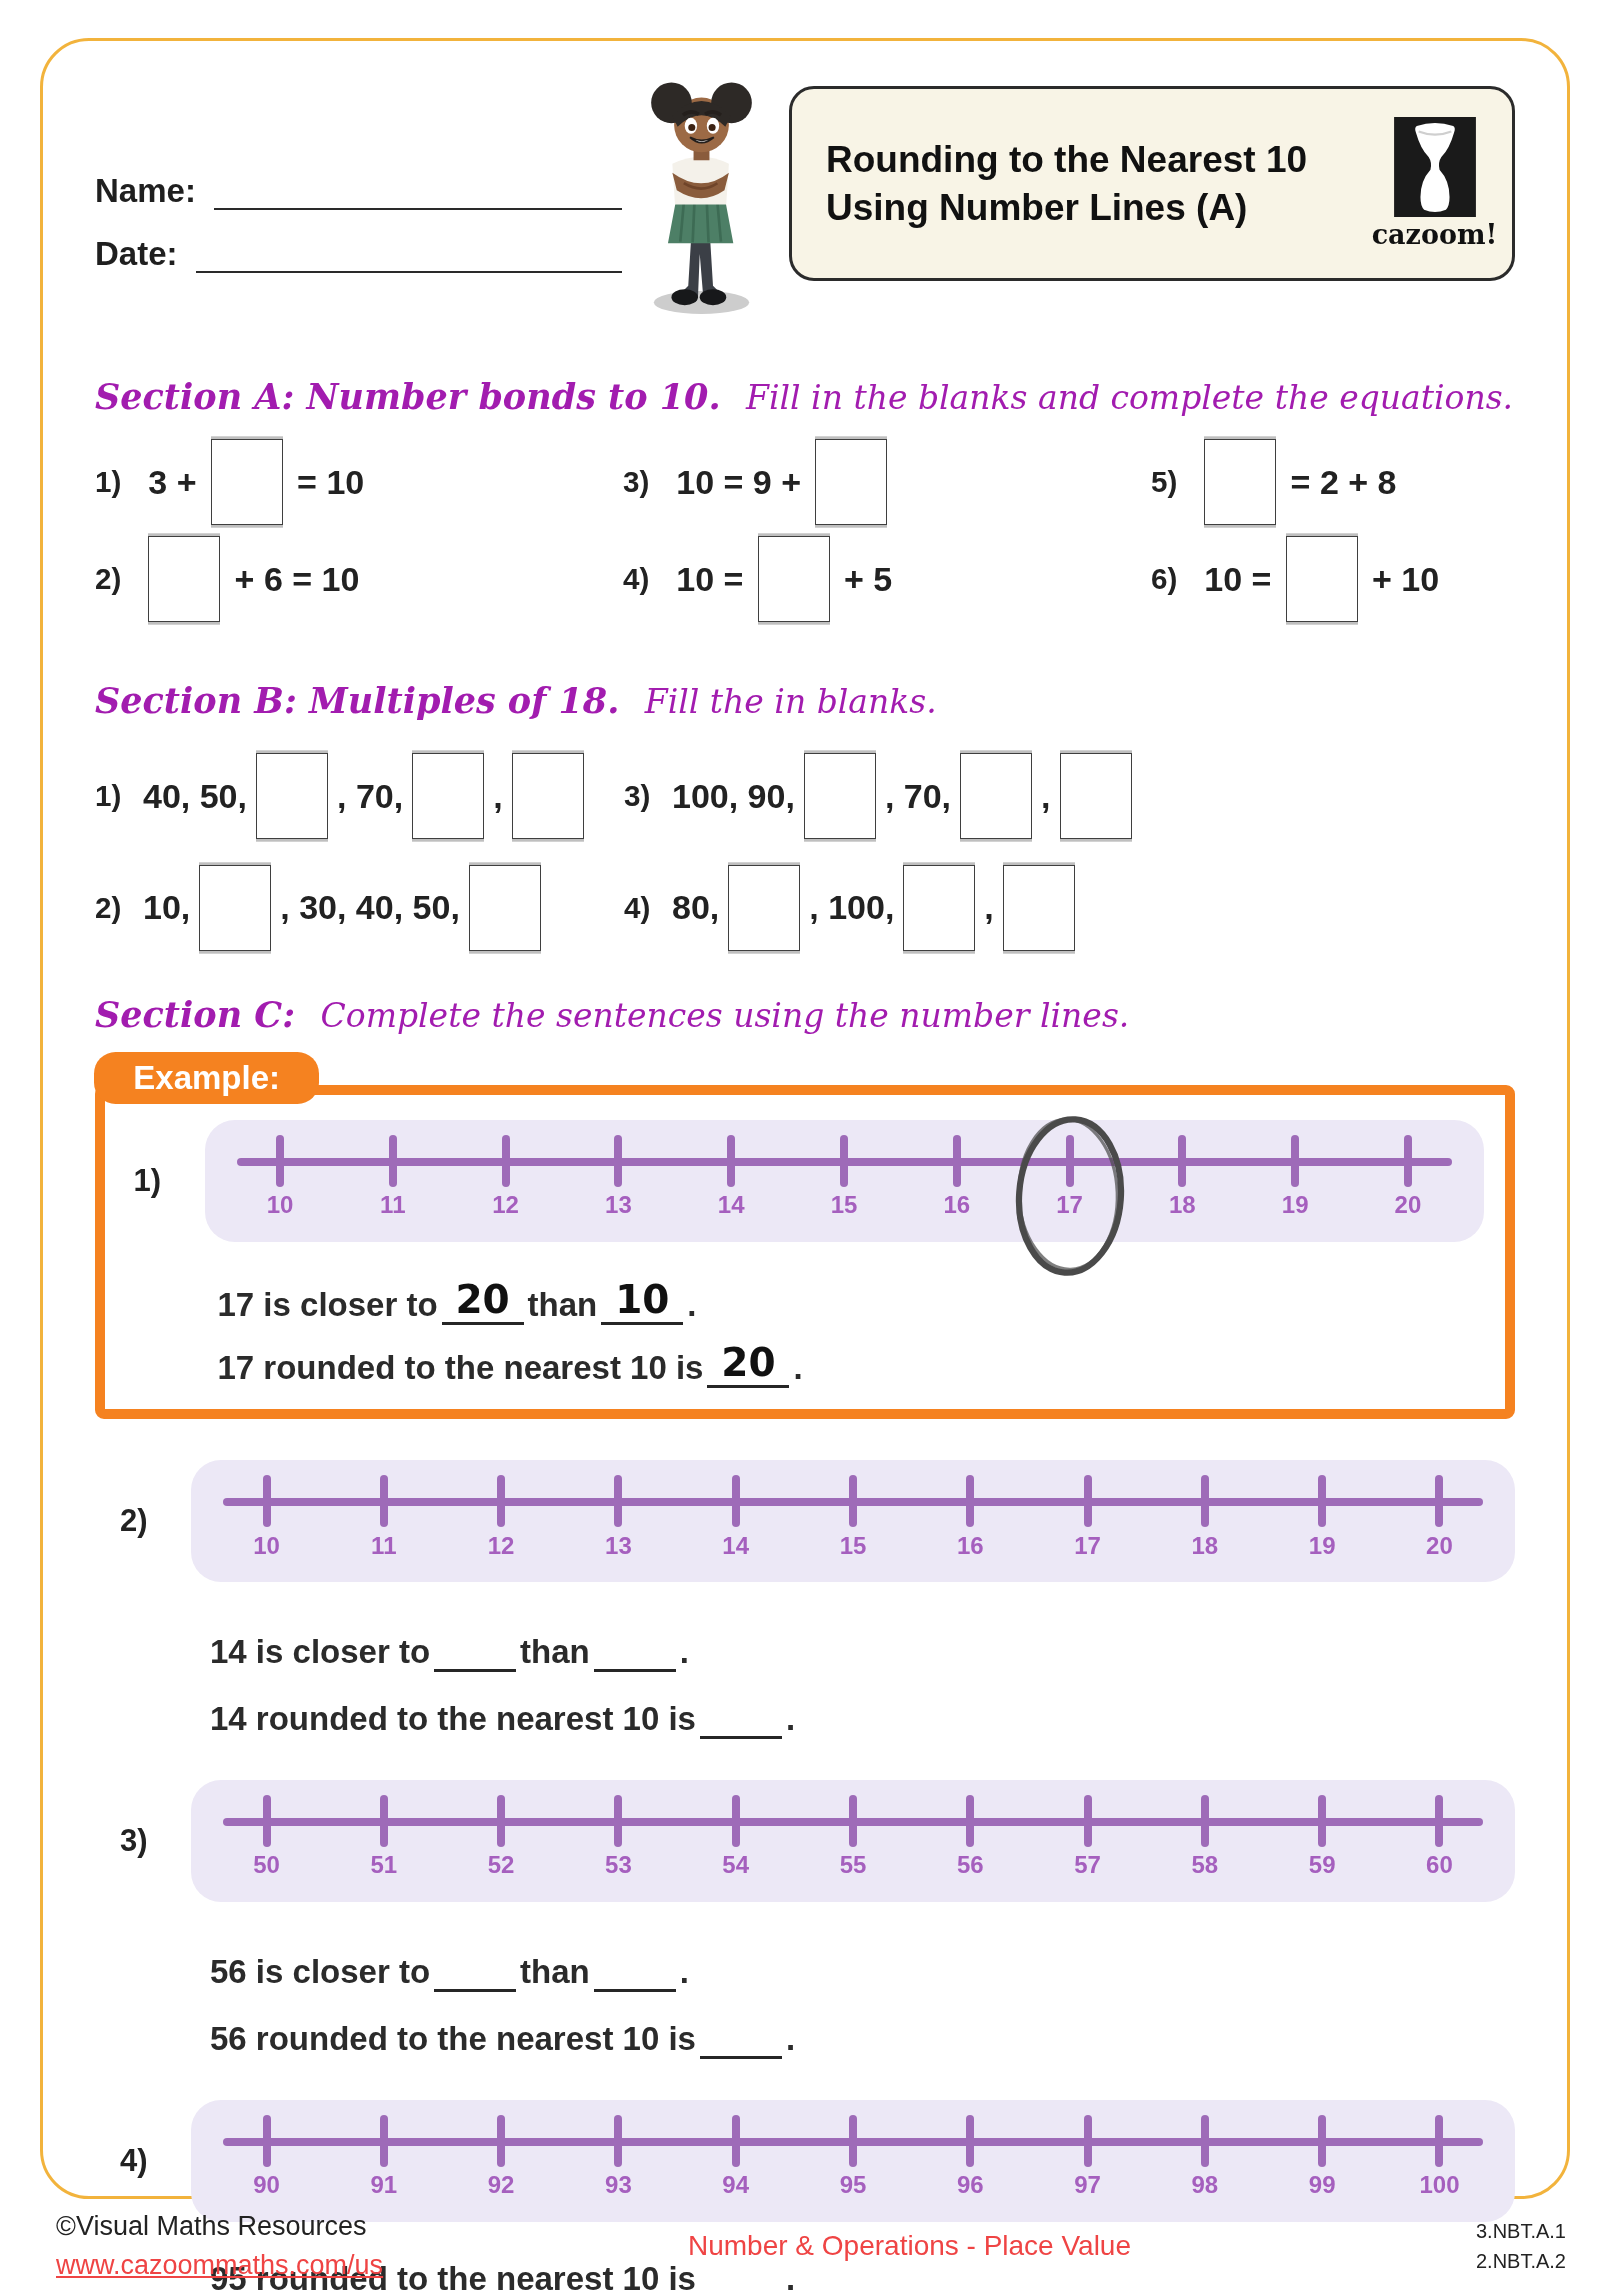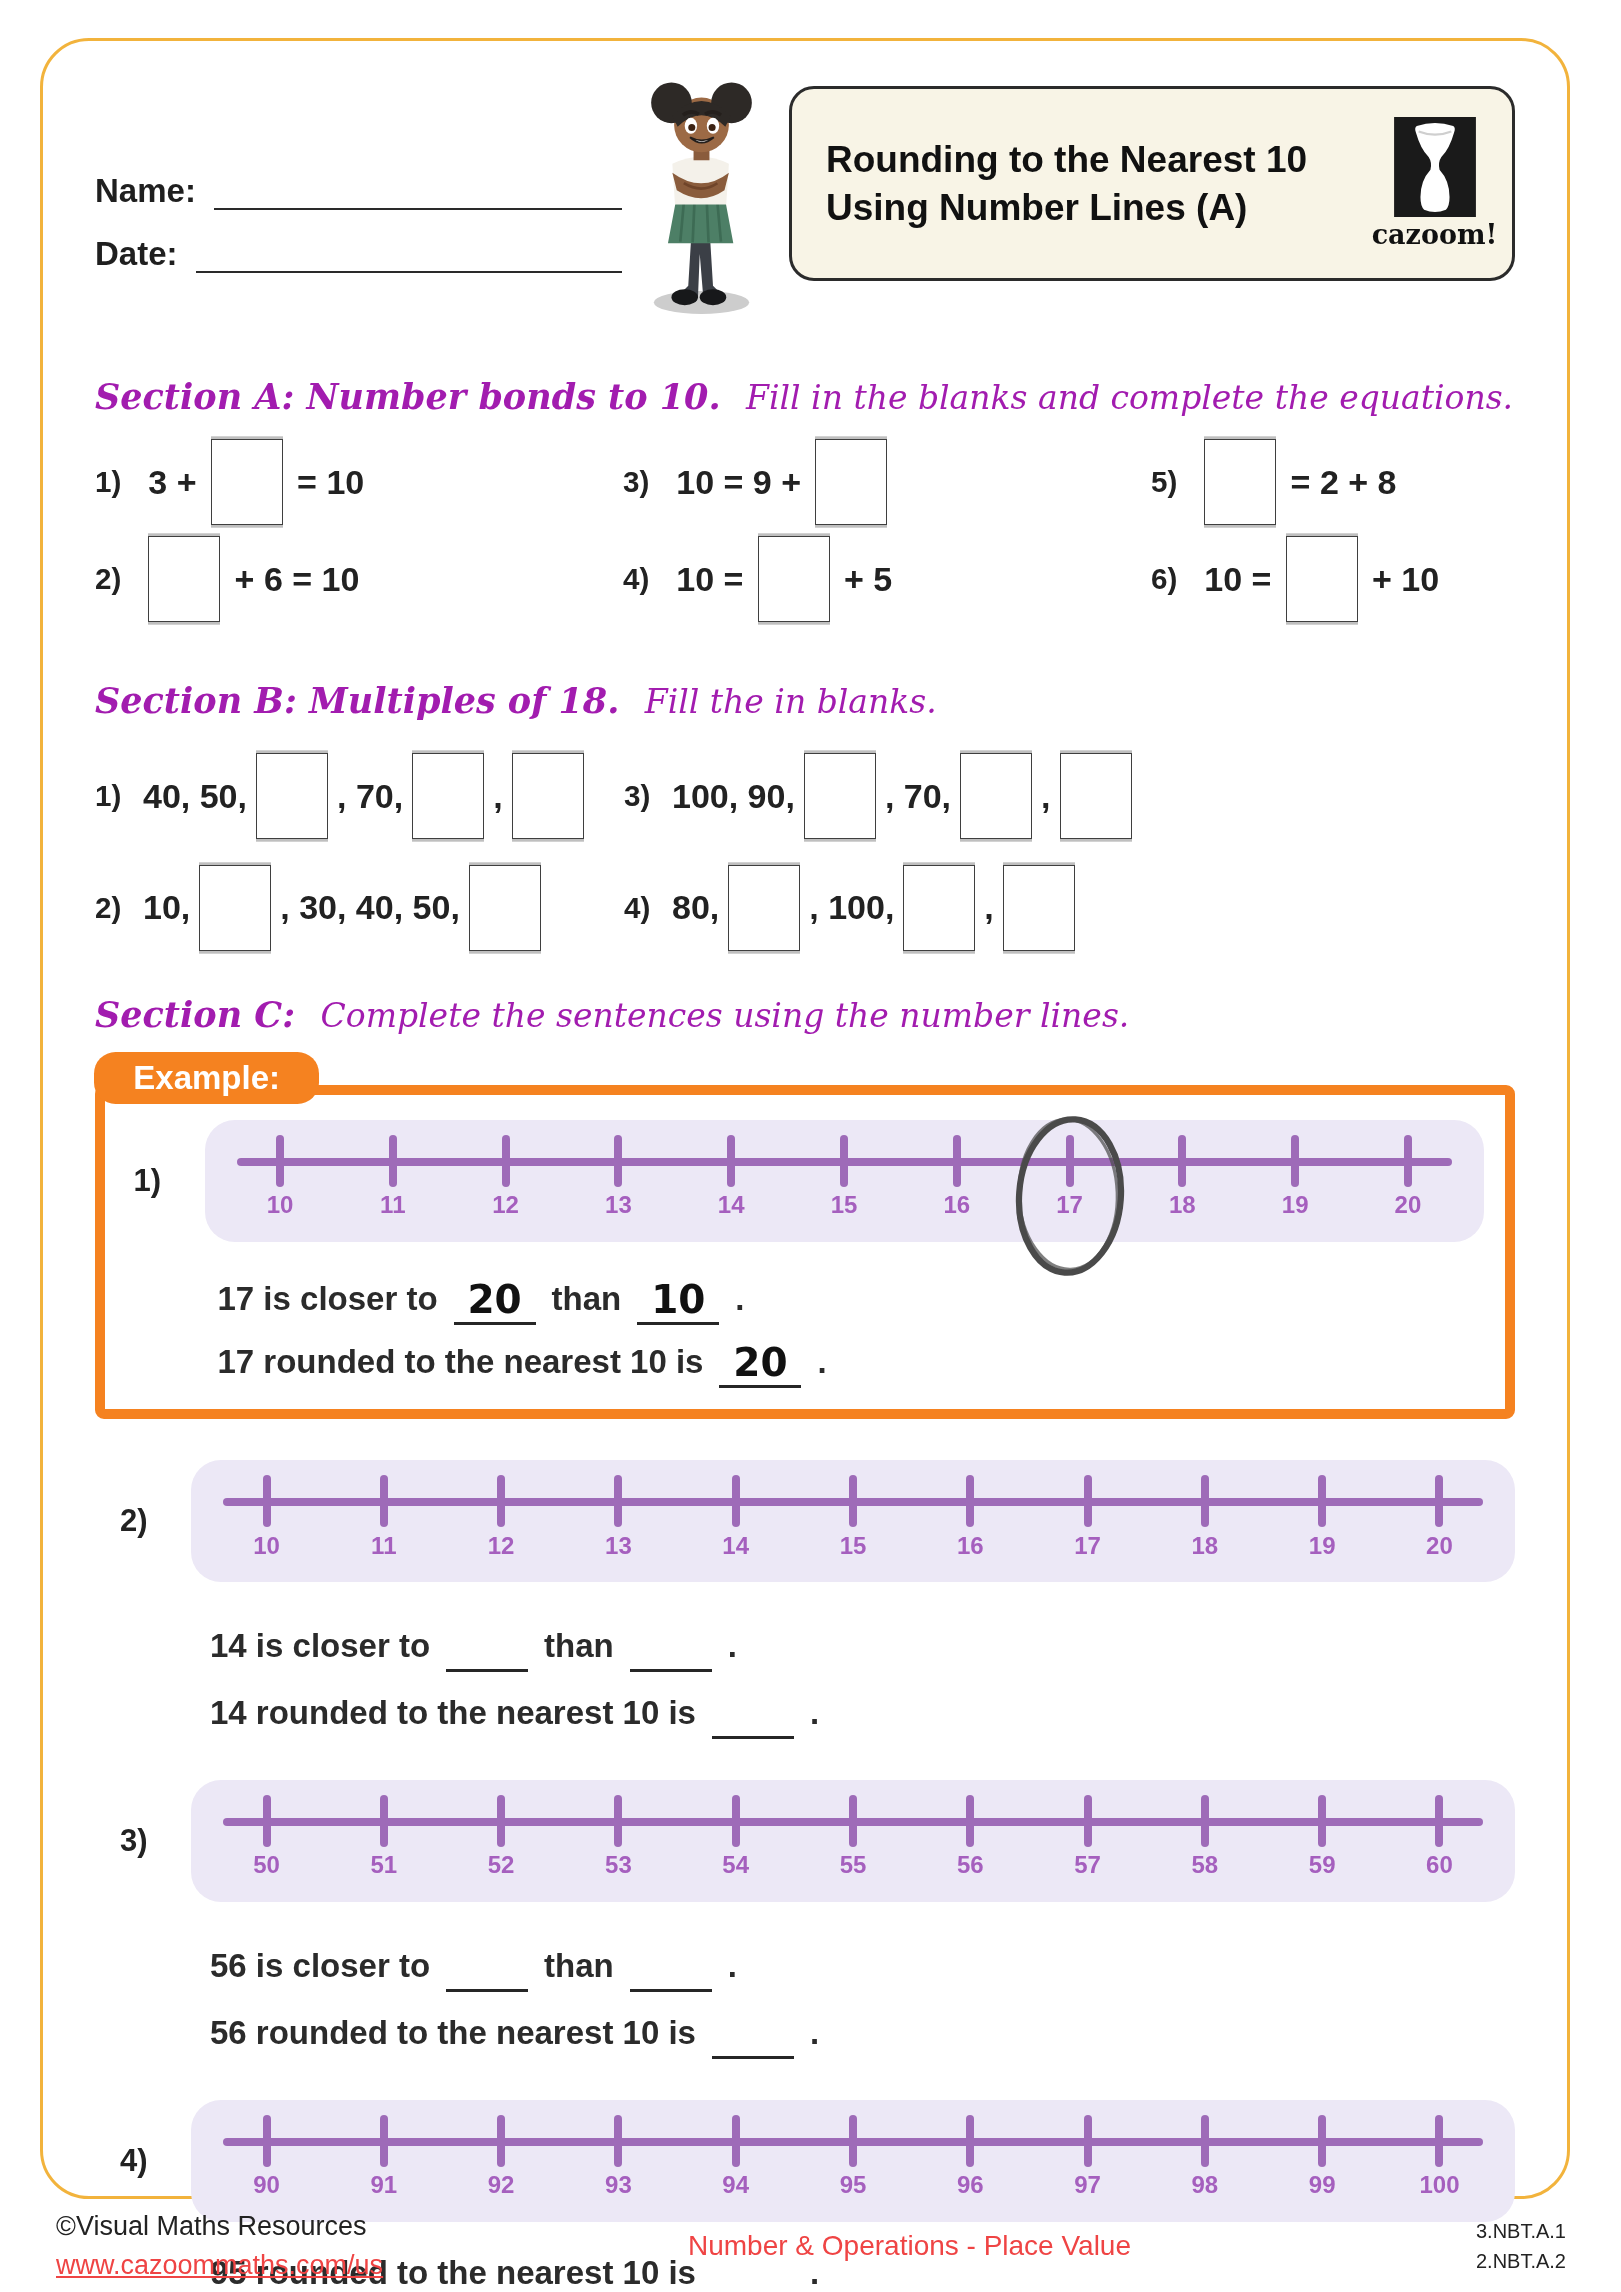--- a/index.html
+++ b/index.html
@@ -63,21 +63,21 @@
   .c-num { width:41px; flex:0 0 41px; font-weight:700; font-size:31px; color:#222; }
   .nl-band { flex:1; position:relative; height:122px; background:#ECE8F6; border-radius:30px; }
   .nl-line { position:absolute; left:32px; right:32px; top:38px; height:8px; border-radius:4.5px; background:#9E6BB8; }
   .nl-ticks { position:absolute; left:52px; right:52px; top:15px; display:flex; justify-content:space-between; }
   .nl-col { display:flex; flex-direction:column; align-items:center; width:47px; position:relative; }
   .nl-tick { width:8px; height:52px; background:#9E6BB8; border-radius:4.5px; }
   .nl-label { margin-top:4.5px; font-weight:700; font-size:24px; color:#A55FBE; }
   .circle-annot { position:absolute; top:-25px; left:50%; margin-left:-58px; width:116px; height:172px; overflow:visible; }
   .sentences { margin-left:115px; margin-top:43px; display:flex; flex-direction:column; gap:19.7px; }
   .sentences-ex { margin-left:100px; margin-top:36px; gap:16px; }
-  .sentence { display:flex; gap:16px; font-size:33px; font-weight:700; color:#2b2b2b; line-height:41px; }
+  .sentence { display:flex; align-items:flex-end; gap:4px; font-size:33px; font-weight:700; color:#2b2b2b; line-height:41px; }
   .blank {
     display:inline-block; min-width:82px; height:47px; box-sizing:border-box;
     border-bottom:3.6px solid #262626; text-align:center;
     font-family:"DejaVu Sans", sans-serif; font-size:39px; line-height:43px; font-weight:700; color:#111;
   }
   .period { font-size:33px; font-weight:700; }
   
   .footer { position:absolute; left:56px; right:56px; bottom:12.5px; display:flex; align-items:center; }
   .f-left { width:385px; font-size:27px; color:#222; }
   .f-link { color:#ef4444; text-decoration:underline; cursor:pointer; display:inline-block; margin-top:7.2px; }

